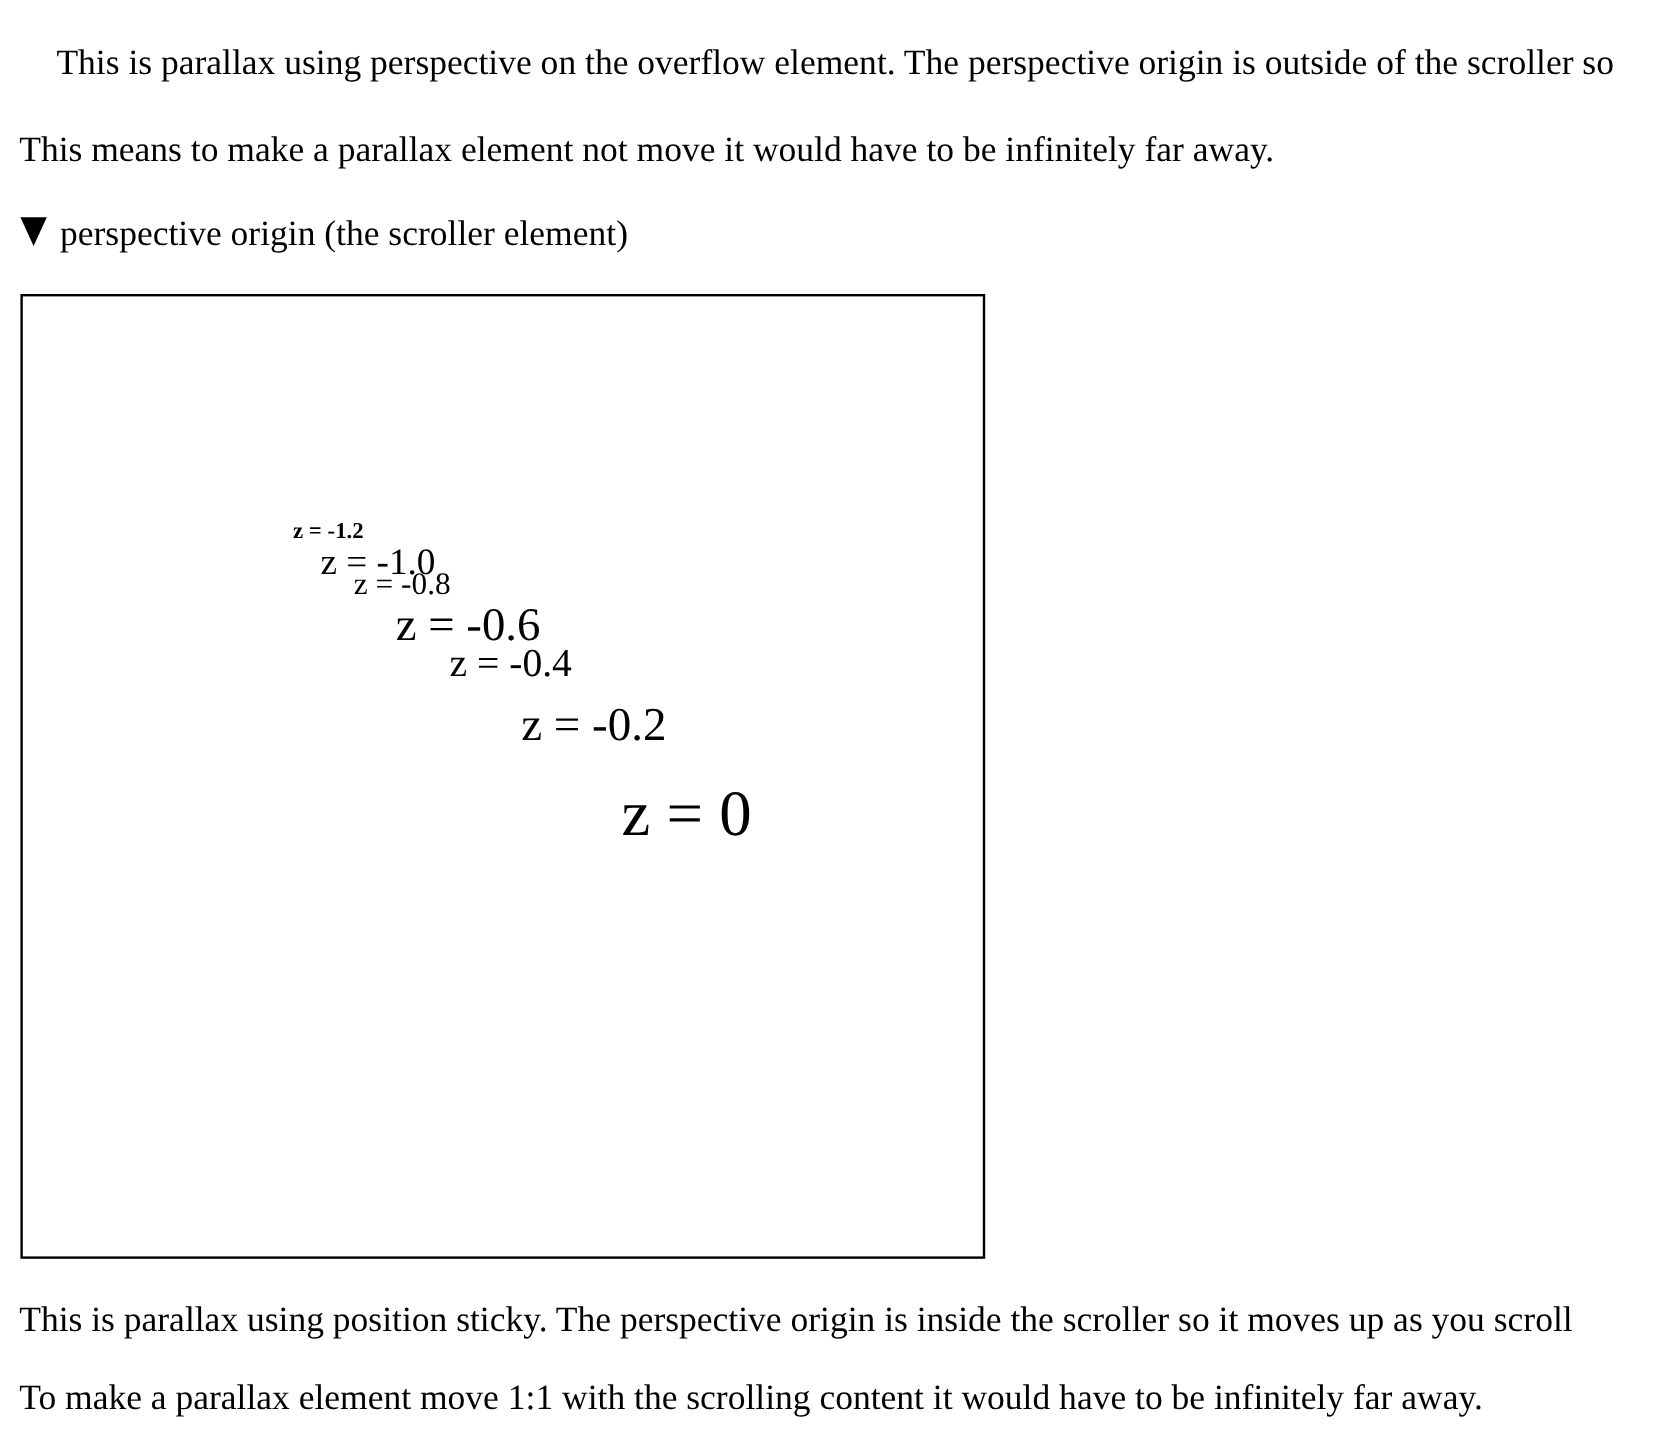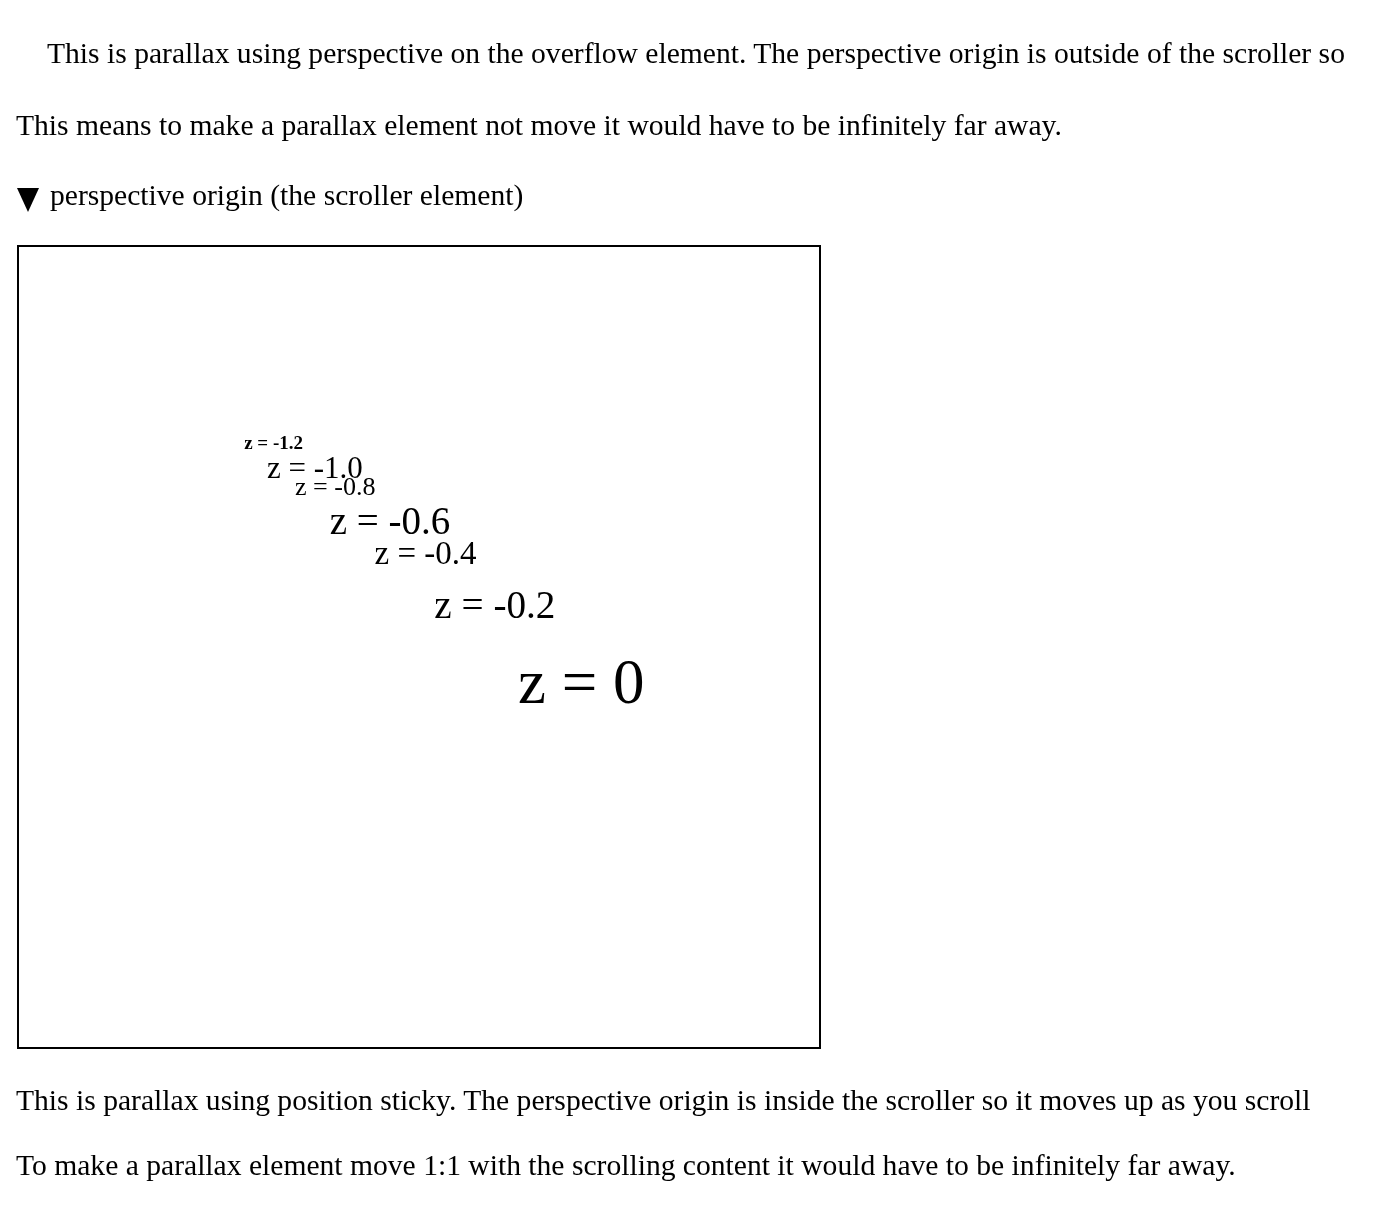--- a/index.html
+++ b/index.html
@@ -26,21 +26,21 @@
   #p1 { top: 36px; margin-left: 31px; }
   #p2 { top: 108px; text-align: center; }
   #p3 { top: 1083px; }
   #p4 { top: 1148px; }
 
   .marker-row {
     position: absolute;
     left: 17px;
     top: 178px;
     display: flex;
-    align-items: flex-end;
+    align-items: flex-start;
     white-space: nowrap;
   }
   .triangle {
     display: block;
     width: 0;
     height: 0;
     margin-top: 3px;
     margin-right: 11px;
     border-left: 11px solid transparent;
     border-right: 11px solid transparent;
@@ -79,17 +79,17 @@
   <span class="marker-label">perspective origin (the scroller element)</span>
 </div>
 
 <div id="scroller" class="scroller">
     <span class="zlabel" style="font-size: 19px; left: 225.2px; top: 186.4px; font-weight: bold;">z = -1.2</span>
     <span class="zlabel" style="font-size: 31px; left: 248px; top: 204.5px; text-align: right;">z = -1.0</span>
     <span class="zlabel" style="font-size: 26.1px; left: 275.9px; top: 226.7px;">z = -0.8</span>
     <span class="zlabel" style="font-size: 39px; left: 310.8px; top: 254.4px;">z = -0.6</span>
     <span class="zlabel" style="font-size: 33px; left: 355.6px; top: 290px;">z = -0.4</span>
     <span class="zlabel" style="font-size: 39.2px; left: 415.3px; top: 337.5px;">z = -0.2</span>
-    <span class="zlabel" style="font-size: 63px; left: 499px; top: 404px;">z = 0</span>
+    <span class="zlabel" style="font-size: 54px; left: 499px; top: 404px;">z = 0</span>
   </div>
 
 <div id="p3" class="para">This is parallax using position sticky. The perspective origin is inside the scroller so it moves up as you scroll</div>
 <div id="p4" class="para">To make a parallax element move 1:1 with the scrolling content it would have to be infinitely far away.</div>
 
 </body></html>

